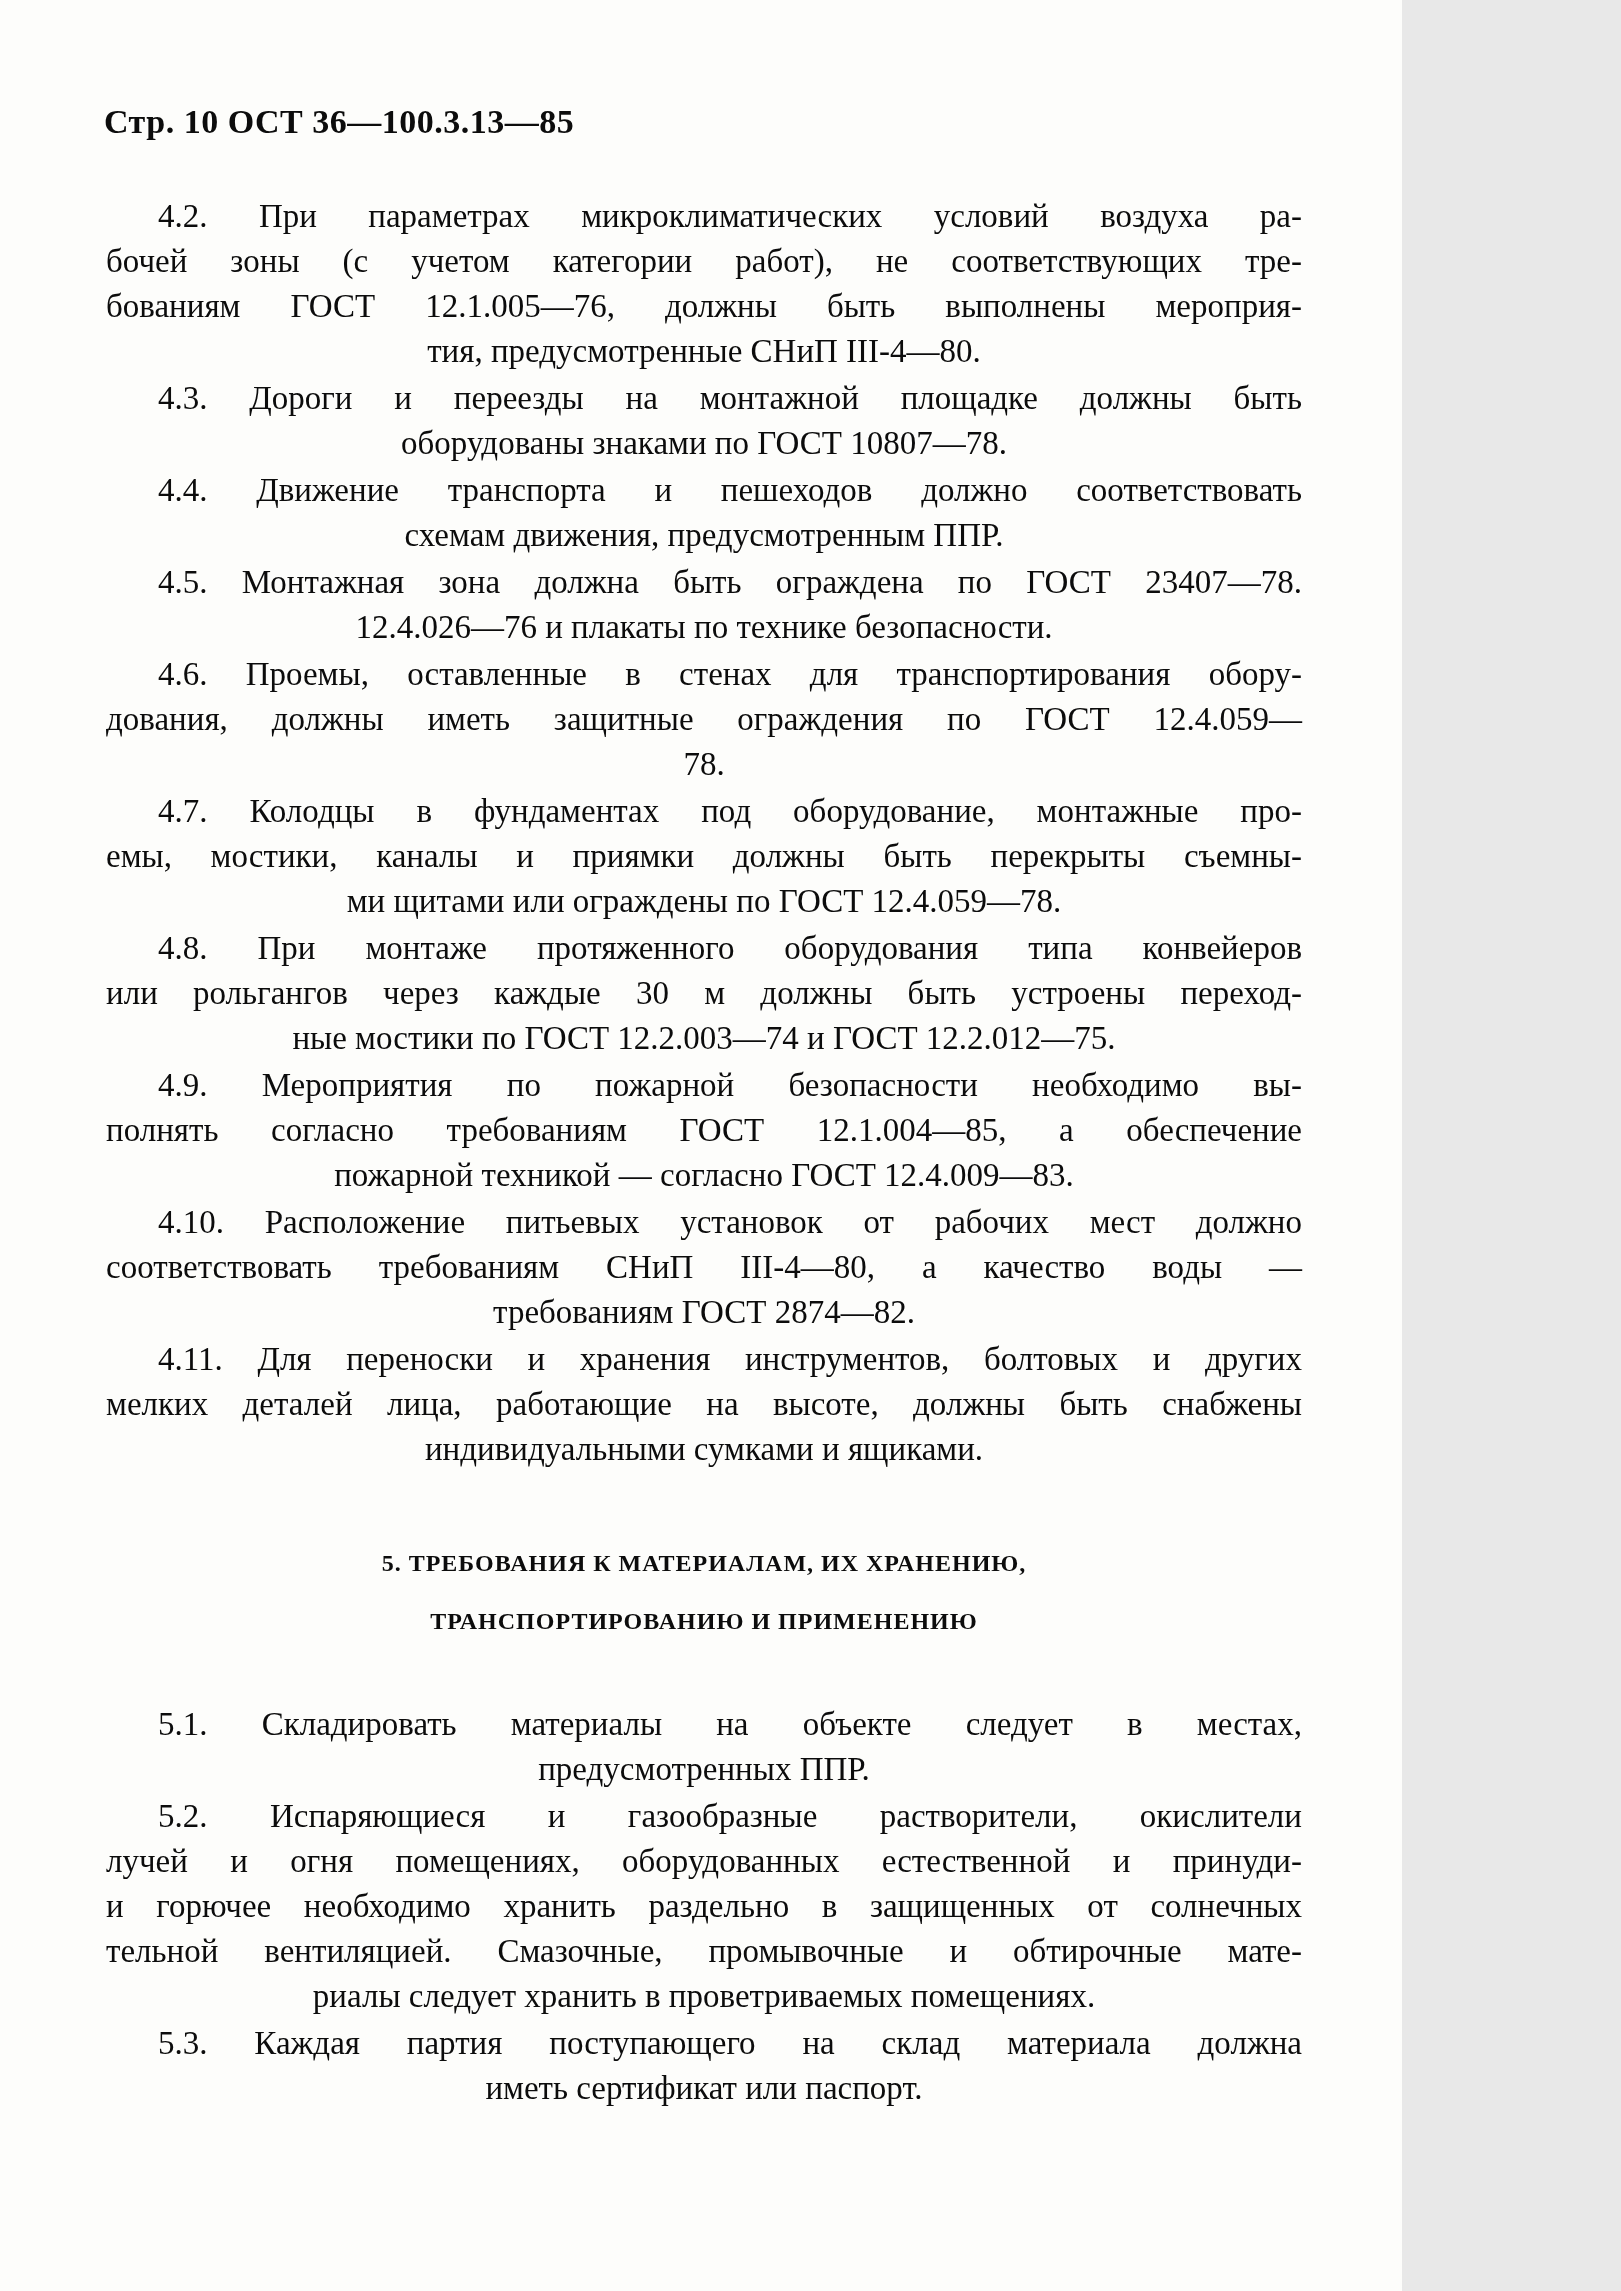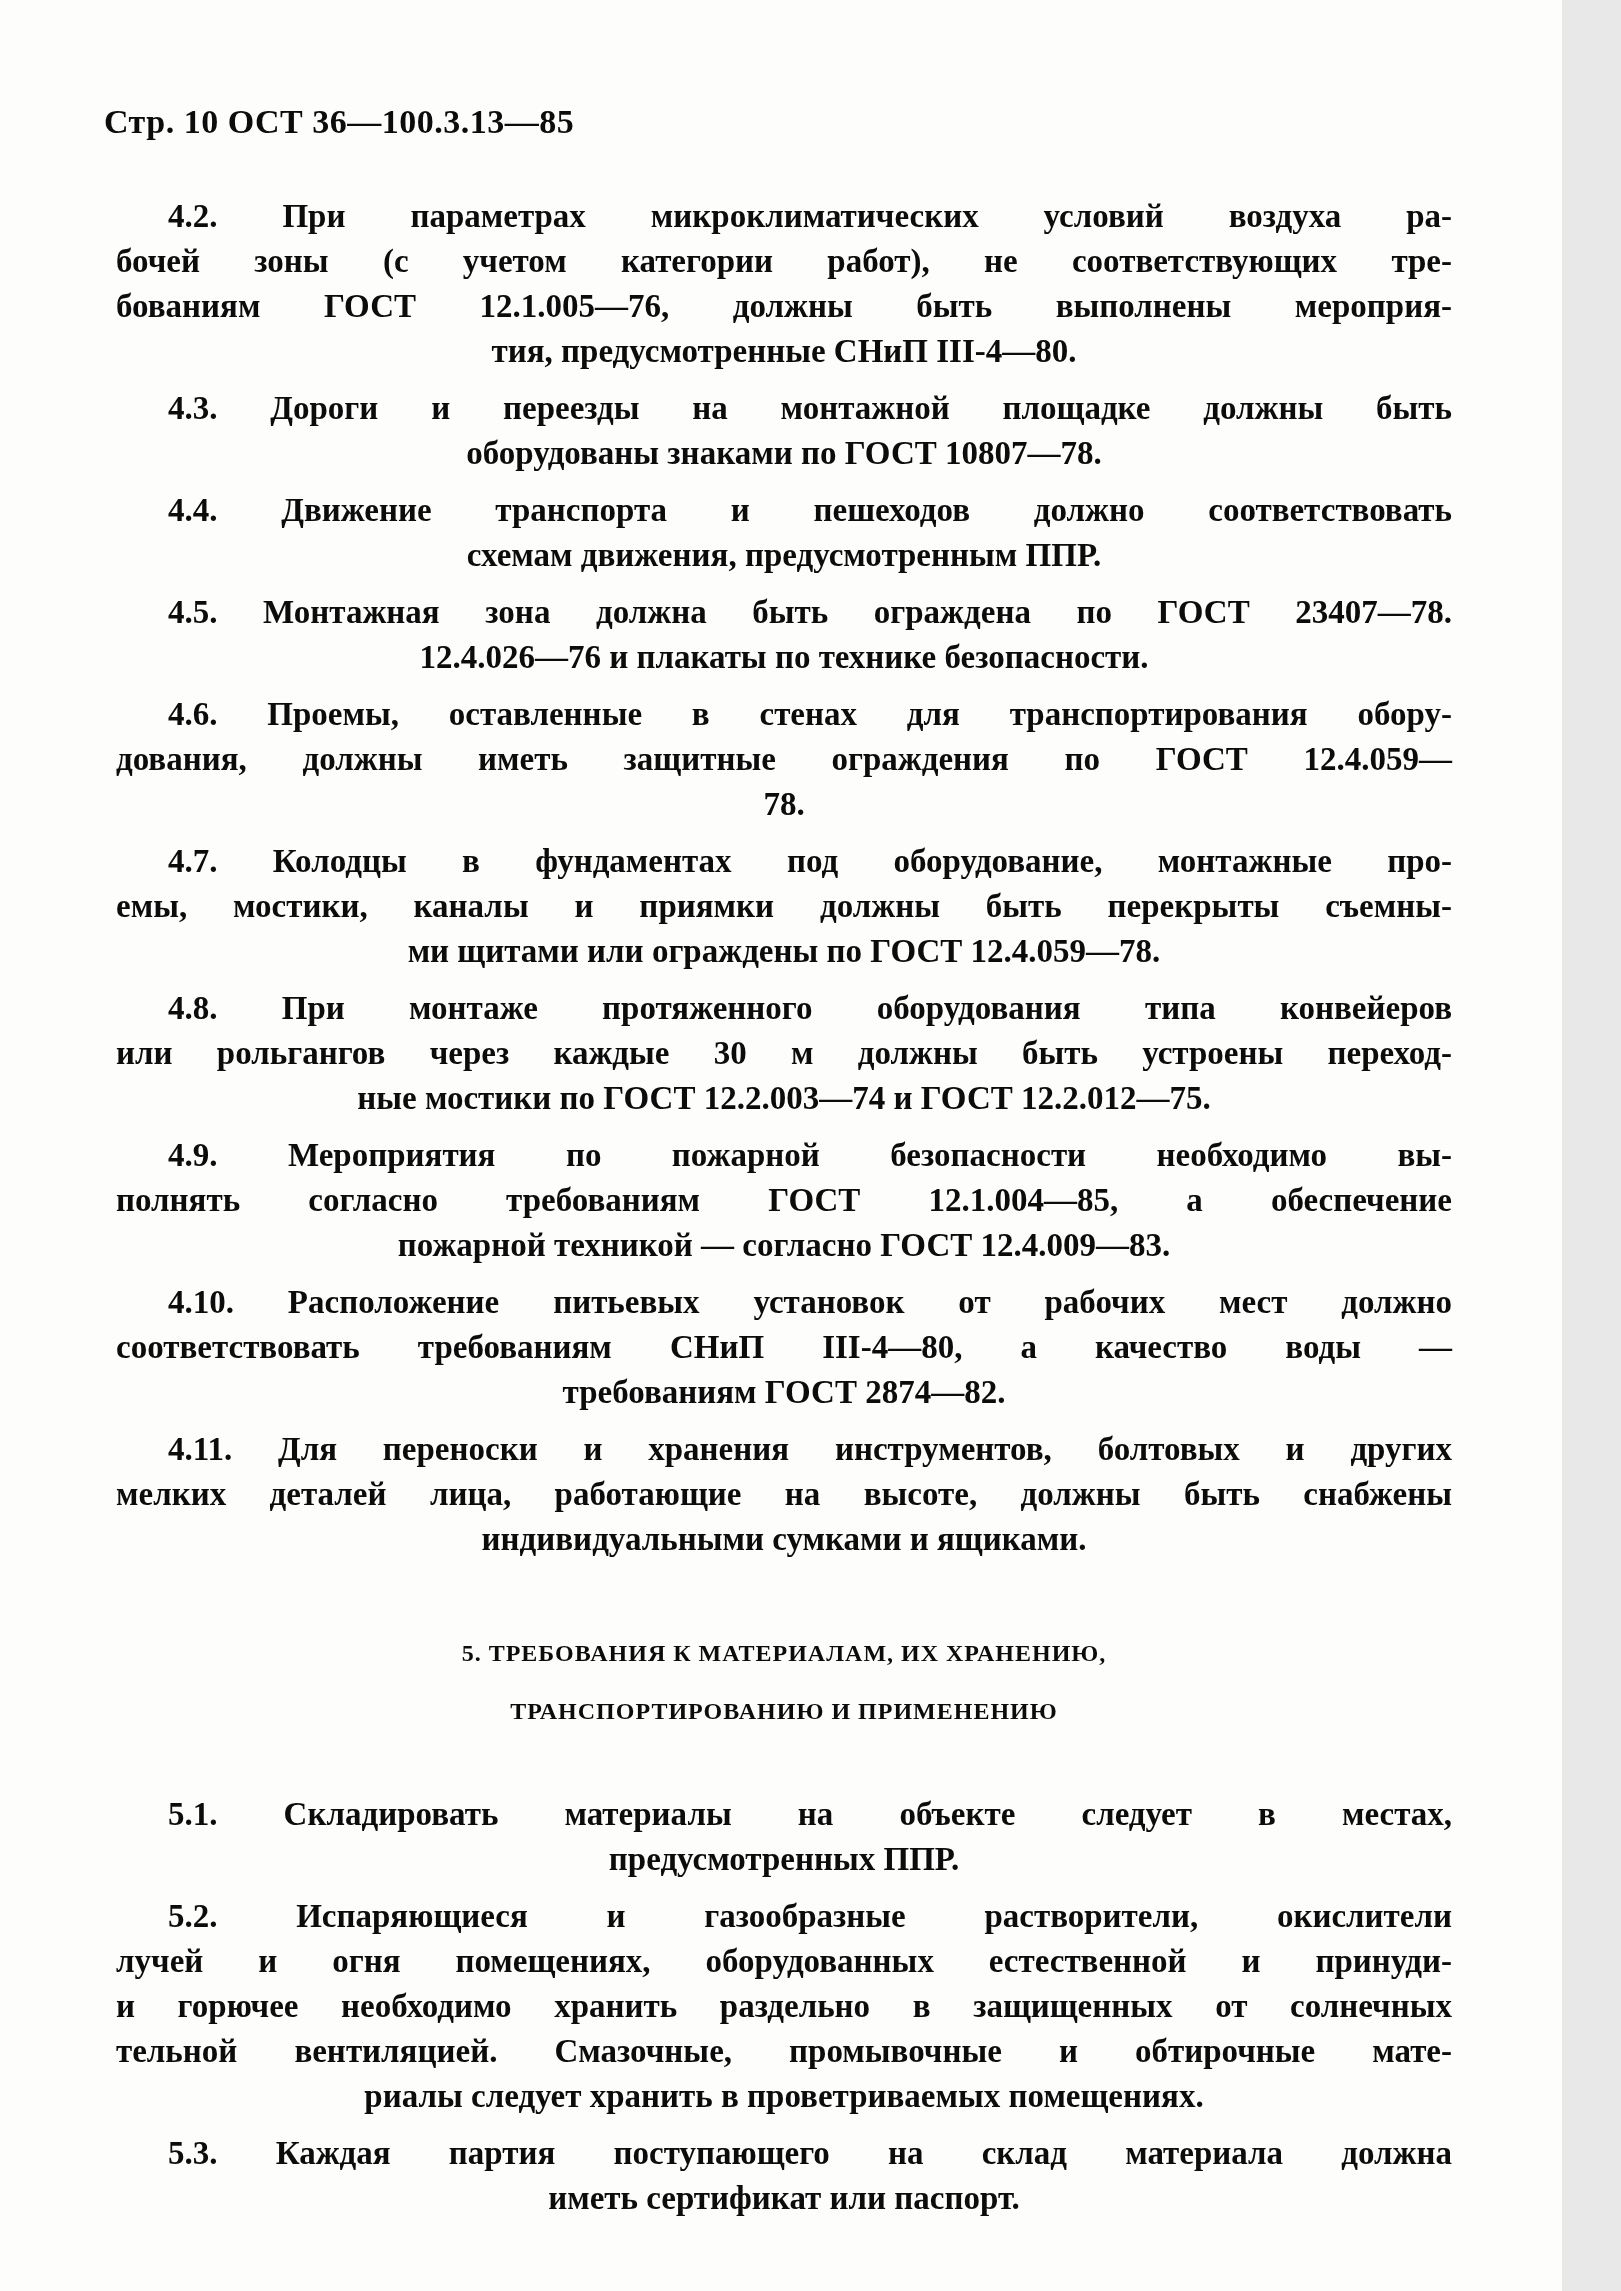--- a/index.html
+++ b/index.html
@@ -3,39 +3,39 @@
 <meta charset="utf-8">
 <style>
   html, body { margin: 0; padding: 0; }
   body {
     width: 1622px; height: 2291px;
     background: #e8e8e8;
     font-family: "Liberation Serif", "DejaVu Serif", serif;
   }
   .page {
     box-sizing: border-box;
-    width: 1562px; height: 2291px;
+    width: 1402px; height: 2291px;
     background: #fdfdfb;
     color: #0c0c0c;
     padding: 100px 98px 0 104px;
     overflow: hidden;
   }
   .header-line {
     font-weight: 700;
     font-size: 34px;
     line-height: 44px;
     letter-spacing: 0.5px;
     white-space: nowrap;
   }
   .body-text {
     margin-top: 50px;
     font-size: 33px;
     line-height: 45px;
   }
-  .para { margin: 12px; font-weight: bold; }
+  .para { margin: 2px; }
   .line { text-align: center; }
   .line.fill { text-align: justify; text-align-last: justify; }
   .line.first { text-indent: 52px; }
   .heading {
     margin: 62px 40px 52px 40px;
     text-align: center;
     font-weight: 700;
     font-size: 24px;
     line-height: 58px;
     letter-spacing: 1px;

